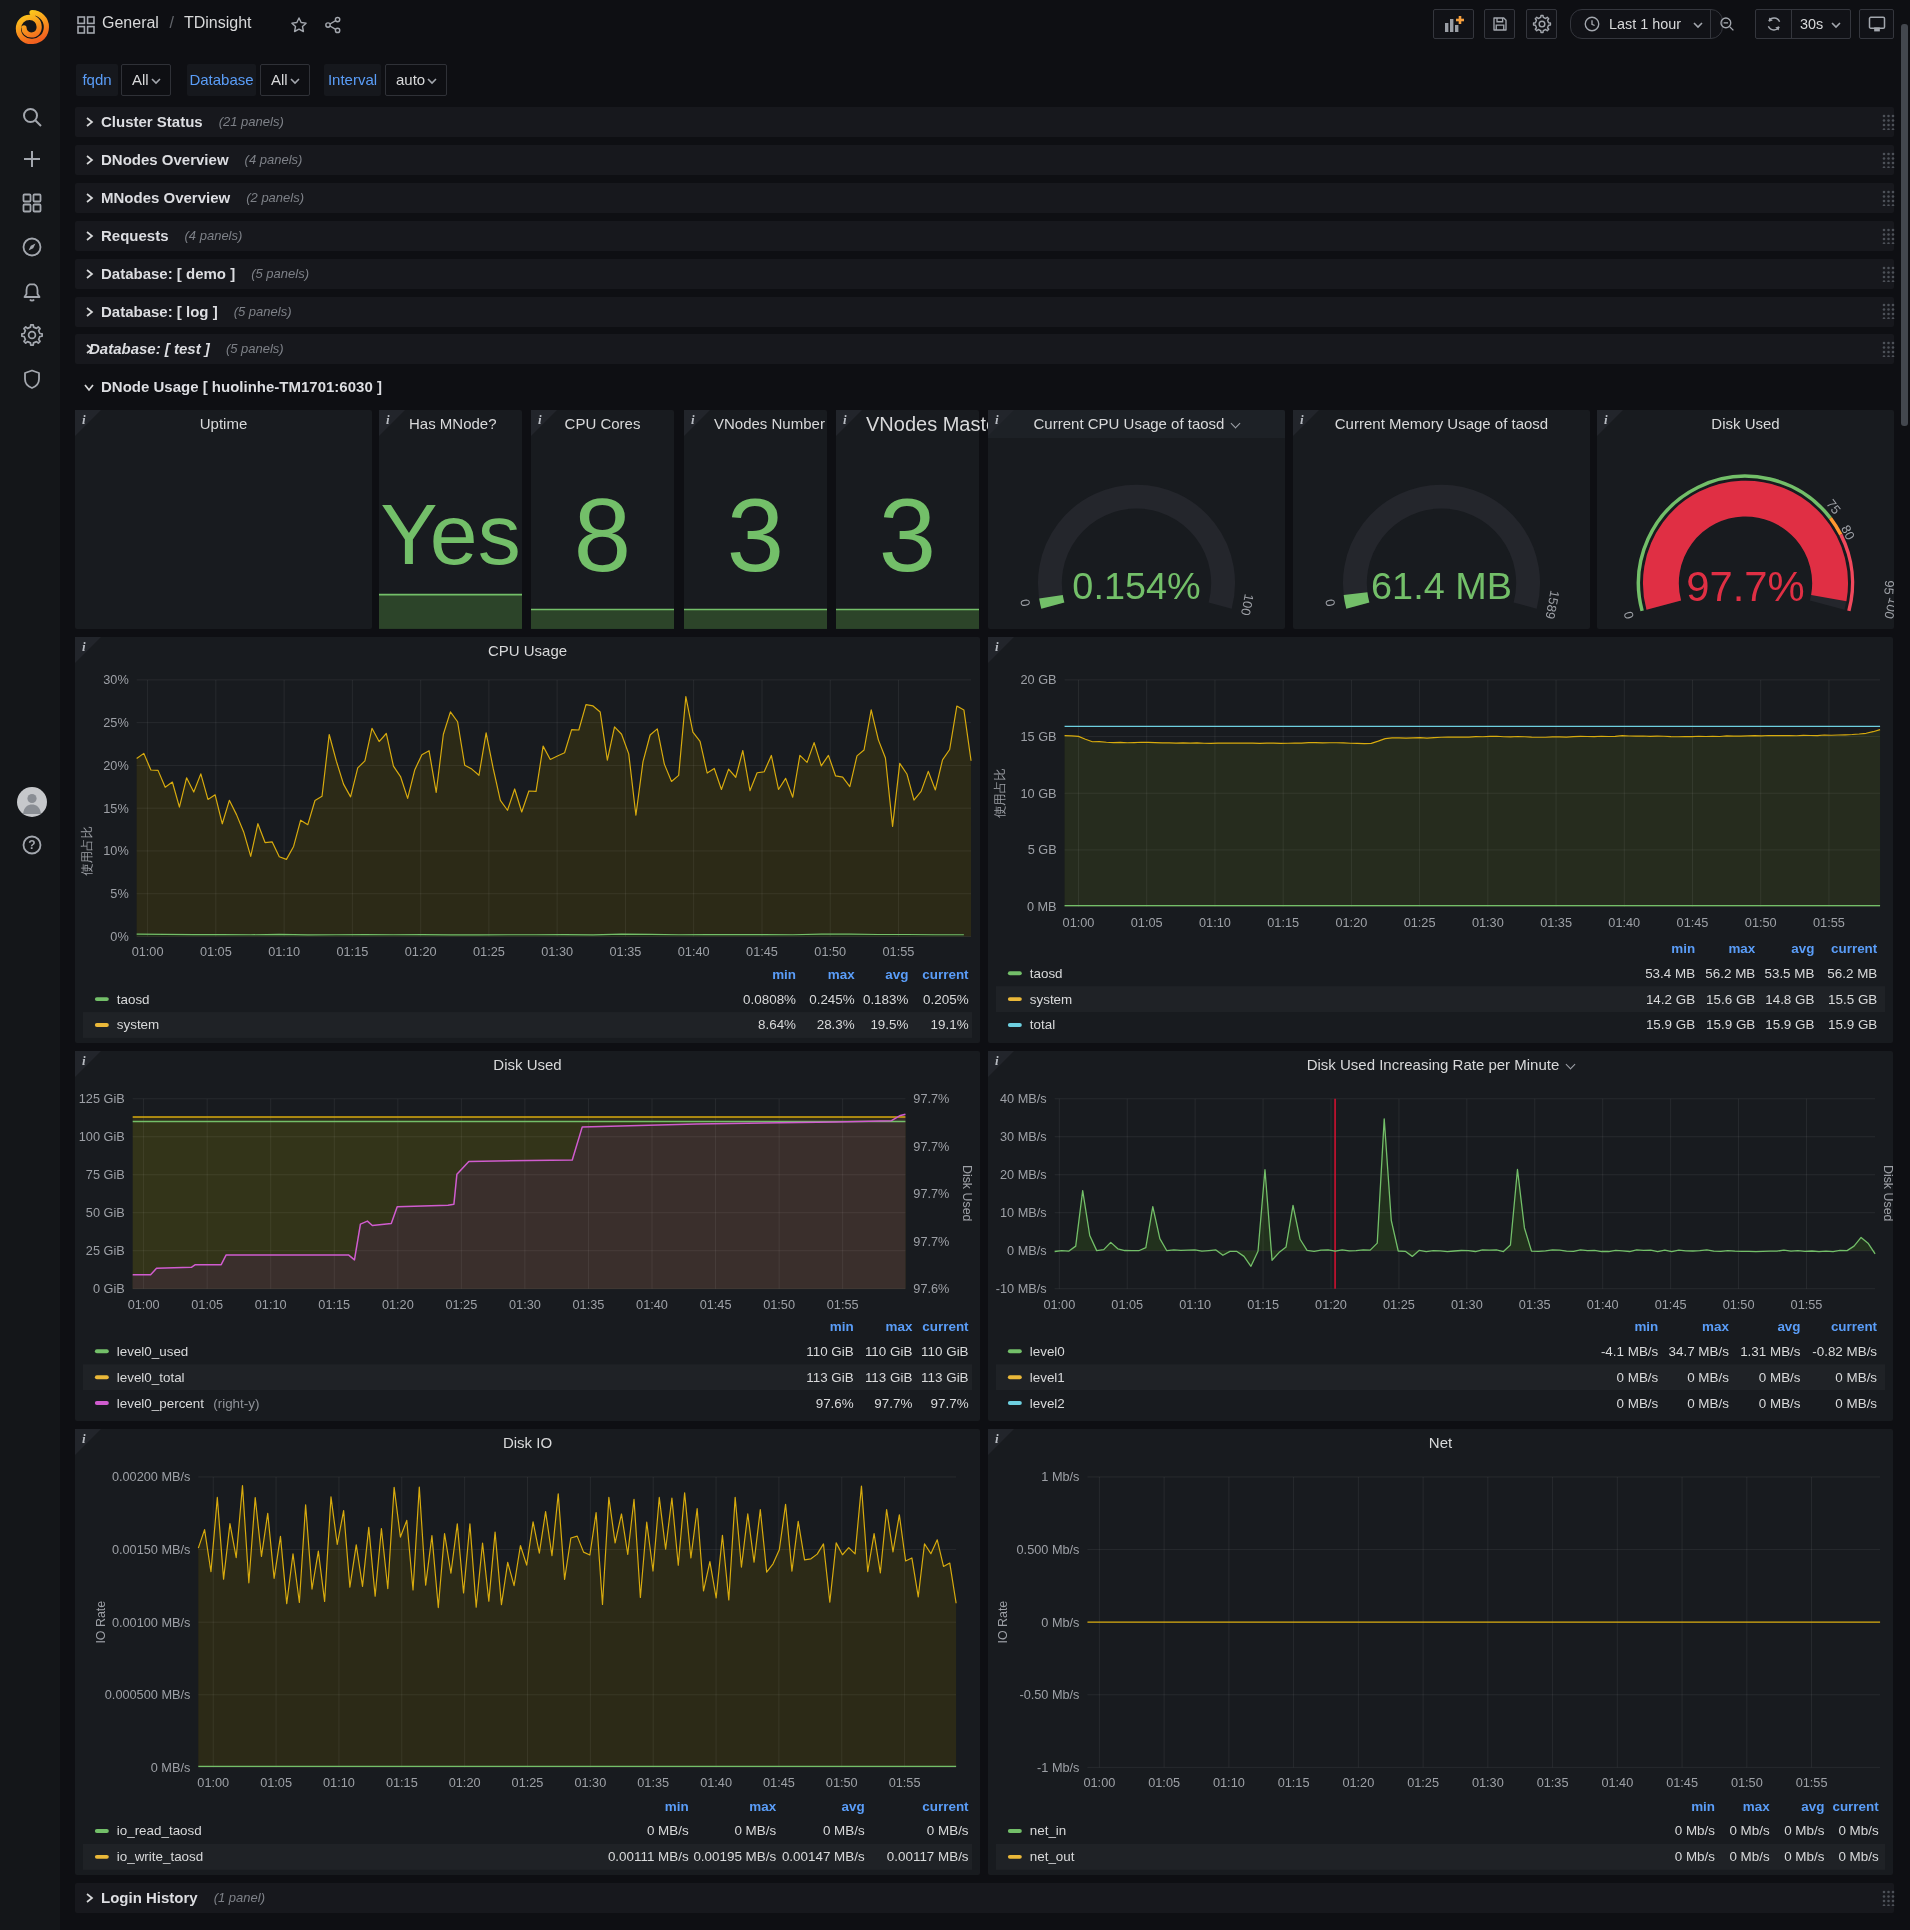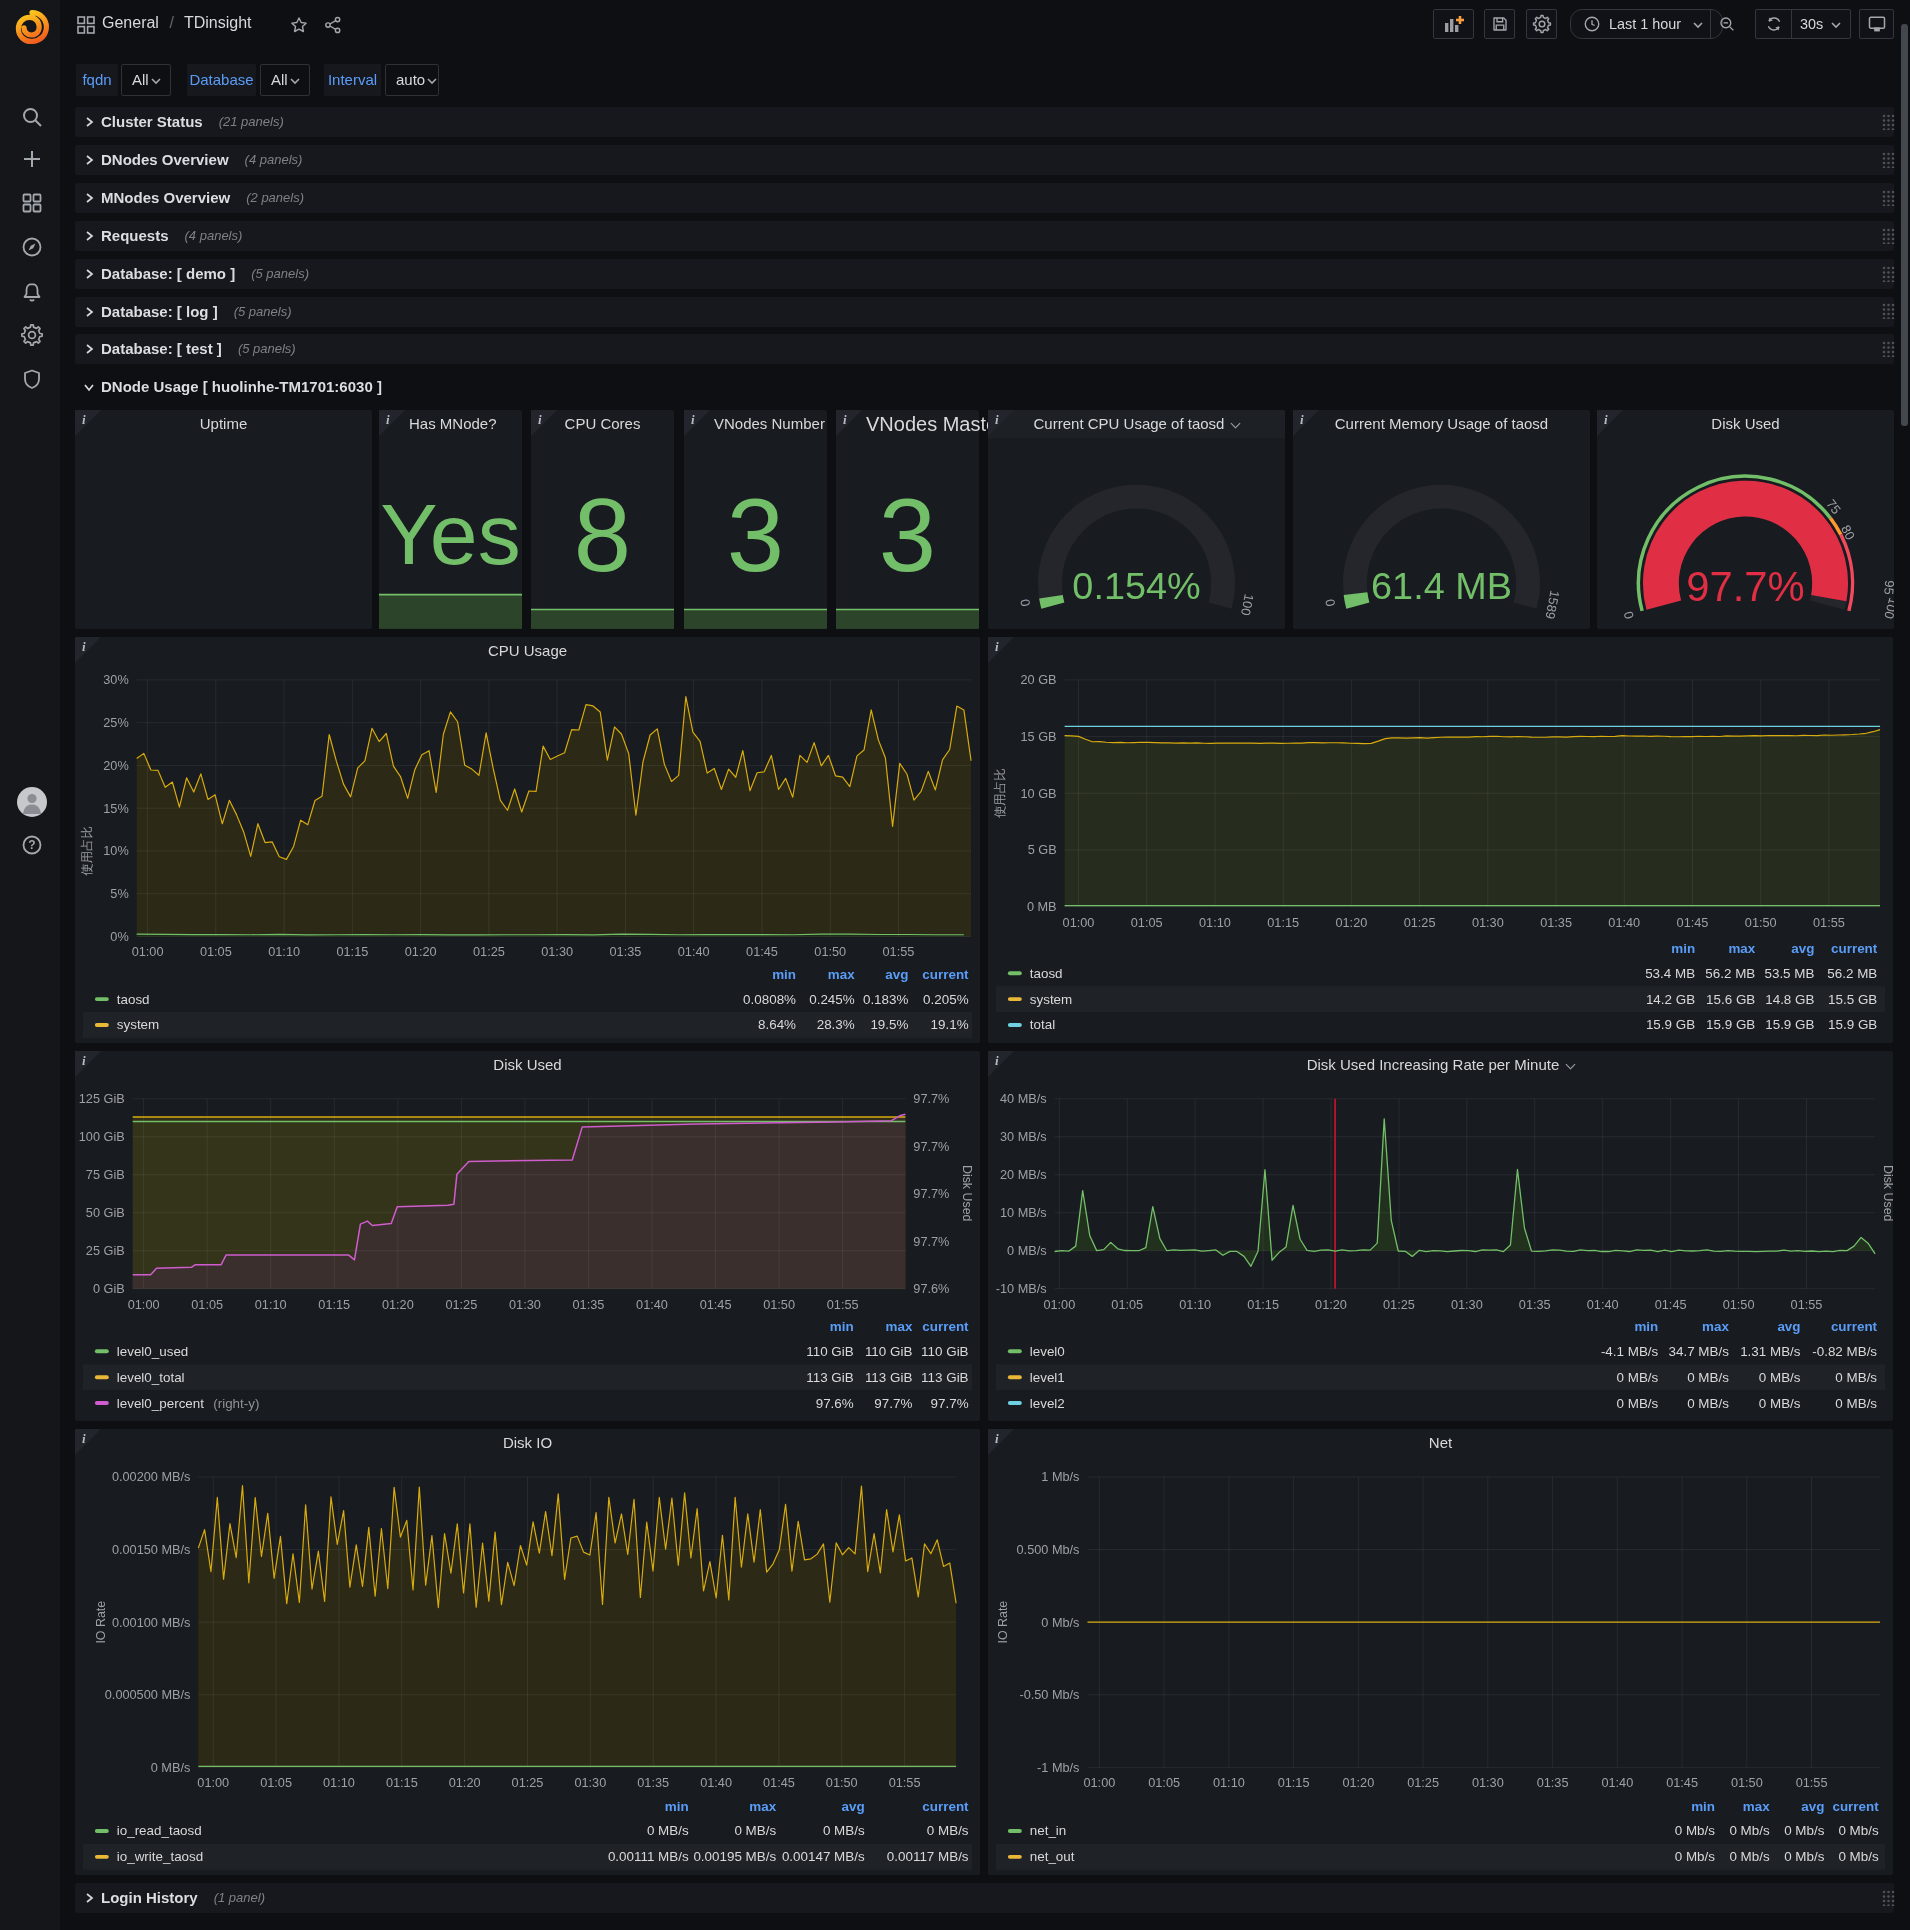--- a/index.html
+++ b/index.html
@@ -156,21 +156,21 @@
   </div>
 <div style="position:absolute;left:76px;top:64px;width:42px;height:32px;background:#16181d;border-radius:2px;text-align:center;line-height:32px;font-size:15px;font-weight:500;color:#5a9df8;">fqdn</div>
 <div style="position:absolute;left:121px;top:64px;width:50px;height:32px;border:1px solid #2f3137;border-radius:2px;line-height:30px;font-size:15px;color:#d8d9da;padding-left:10px;">All<svg width="12" height="12" style="position:absolute;left:28px;top:10px" viewBox="0 0 12 12">
       <polyline points="2,4 6,8 10,4" fill="none" stroke="#a3a7ae" stroke-width="1.6"></polyline>
     </svg></div>
 <div style="position:absolute;left:187px;top:64px;width:69px;height:32px;background:#16181d;border-radius:2px;text-align:center;line-height:32px;font-size:15px;font-weight:500;color:#5a9df8;">Database</div>
 <div style="position:absolute;left:260px;top:64px;width:50px;height:32px;border:1px solid #2f3137;border-radius:2px;line-height:30px;font-size:15px;color:#d8d9da;padding-left:10px;">All<svg width="12" height="12" style="position:absolute;left:28px;top:10px" viewBox="0 0 12 12">
       <polyline points="2,4 6,8 10,4" fill="none" stroke="#a3a7ae" stroke-width="1.6"></polyline>
     </svg></div>
 <div style="position:absolute;left:324px;top:64px;width:57px;height:32px;background:#16181d;border-radius:2px;text-align:center;line-height:32px;font-size:15px;font-weight:500;color:#5a9df8;">Interval</div>
-<div style="position:absolute;left:385px;top:64px;width:54px;height:32px;border:1px solid #2f3137;border-radius:2px;line-height:30px;font-size:15px;color:#d8d9da;padding-left:10px;">auto<svg width="12" height="12" style="position:absolute;left:40px;top:10px" viewBox="0 0 12 12">
+<div style="position:absolute;left:385px;top:64px;width:62px;height:32px;border:1px solid #2f3137;border-radius:2px;line-height:30px;font-size:15px;color:#d8d9da;padding-left:10px;">auto<svg width="12" height="12" style="position:absolute;left:40px;top:10px" viewBox="0 0 12 12">
       <polyline points="2,4 6,8 10,4" fill="none" stroke="#a3a7ae" stroke-width="1.6"></polyline>
     </svg></div>
 <div class="row" style="top:107px;"><svg width="12" height="12" style="left:8px;top:9px" viewBox="0 0 12 12">
       <polyline points="4,2 9,6 4,10" fill="none" stroke="#d8d9da" stroke-width="1.7"></polyline>
     </svg><span class="rowtitle" style="margin-left:26px;">Cluster Status</span><span class="rowcount">(21 panels)</span></div>
 <svg width="13" height="16" style="left:1882px;top:114px" viewBox="0 0 13 16">
     <circle cx="2.0" cy="2.0" r="1.3" fill="#4d5158"></circle>
     <circle cx="2.0" cy="6.5" r="1.3" fill="#4d5158"></circle>
     <circle cx="2.0" cy="11.0" r="1.3" fill="#4d5158"></circle>
     <circle cx="2.0" cy="15.5" r="1.3" fill="#4d5158"></circle>
@@ -263,21 +263,21 @@
     <circle cx="6.5" cy="6.5" r="1.3" fill="#4d5158"></circle>
     <circle cx="6.5" cy="11.0" r="1.3" fill="#4d5158"></circle>
     <circle cx="6.5" cy="15.5" r="1.3" fill="#4d5158"></circle>
     <circle cx="11.0" cy="2.0" r="1.3" fill="#4d5158"></circle>
     <circle cx="11.0" cy="6.5" r="1.3" fill="#4d5158"></circle>
     <circle cx="11.0" cy="11.0" r="1.3" fill="#4d5158"></circle>
     <circle cx="11.0" cy="15.5" r="1.3" fill="#4d5158"></circle>
   </svg>
 <div class="row" style="top:334px;"><svg width="12" height="12" style="left:8px;top:9px" viewBox="0 0 12 12">
       <polyline points="4,2 9,6 4,10" fill="none" stroke="#d8d9da" stroke-width="1.7"></polyline>
-    </svg><span class="rowtitle" style="margin-left:26px;">Database: [ test ]</span><span class="rowcount">(5 panels)</span></div>
+    </svg><span class="rowtitle" style="margin-left:14px;font-style:italic;">Database: [ test ]</span><span class="rowcount">(5 panels)</span></div>
 <svg width="13" height="16" style="left:1882px;top:341px" viewBox="0 0 13 16">
     <circle cx="2.0" cy="2.0" r="1.3" fill="#4d5158"></circle>
     <circle cx="2.0" cy="6.5" r="1.3" fill="#4d5158"></circle>
     <circle cx="2.0" cy="11.0" r="1.3" fill="#4d5158"></circle>
     <circle cx="2.0" cy="15.5" r="1.3" fill="#4d5158"></circle>
     <circle cx="6.5" cy="2.0" r="1.3" fill="#4d5158"></circle>
     <circle cx="6.5" cy="6.5" r="1.3" fill="#4d5158"></circle>
     <circle cx="6.5" cy="11.0" r="1.3" fill="#4d5158"></circle>
     <circle cx="6.5" cy="15.5" r="1.3" fill="#4d5158"></circle>
     <circle cx="11.0" cy="2.0" r="1.3" fill="#4d5158"></circle>

